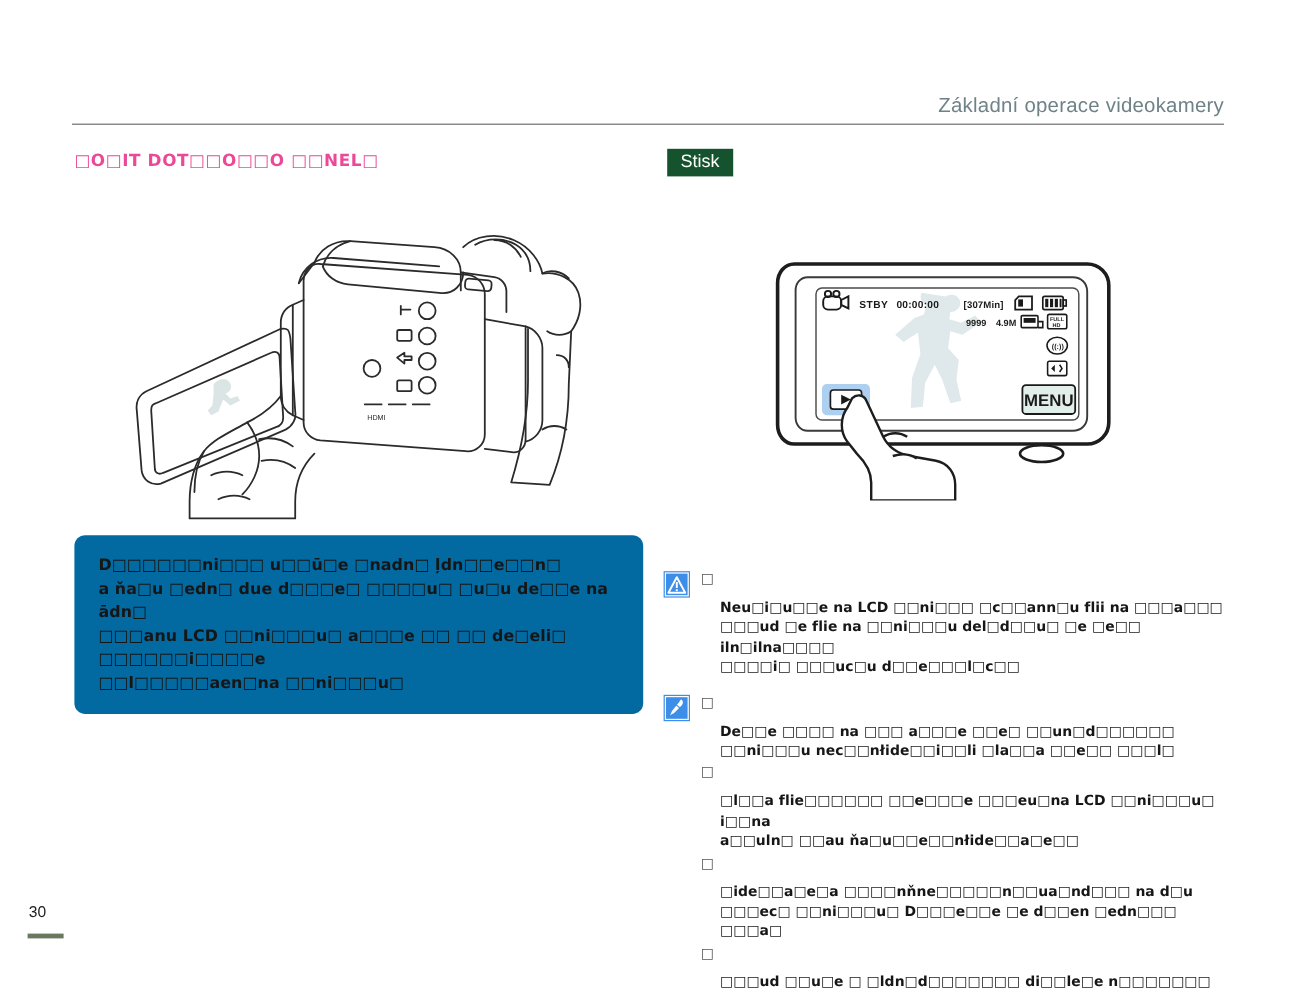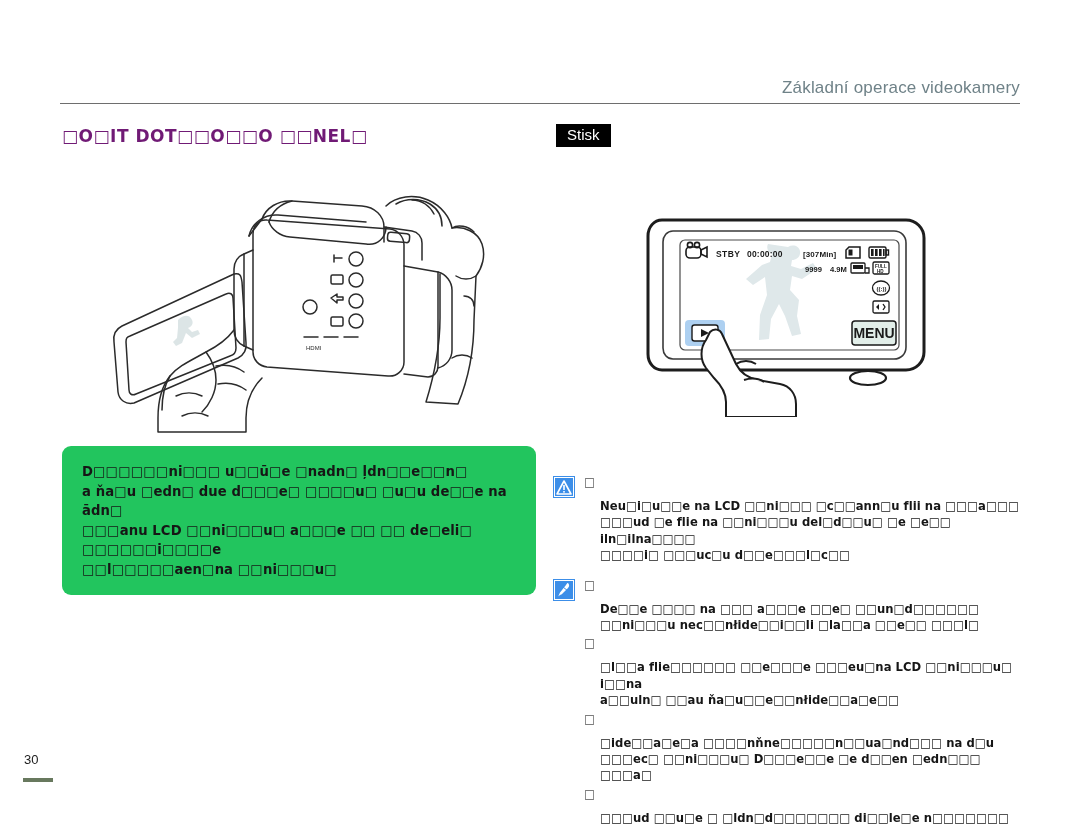--- a/index.html
+++ b/index.html
@@ -41,23 +41,23 @@
     bottom: 6px;
     height: 1px;
     background: #6e6e6e;
   }
 
   
   #section-title {
     position: absolute;
     left: 62px;
     top: 126px;
-    font-size: 17px;
+    font-size: 14px;
     font-weight: bold;
-    color: #701a75;
+    color: #ec4899;
     letter-spacing: .5px;
     white-space: nowrap;
   }
 
   
   #left-col {
     position: absolute;
     left: 60px;
     top: 170px;
     width: 480px;
@@ -70,21 +70,21 @@
     margin-left: 6px;
   }
   #camcorder-illustration svg { display: block; }
 
   #tip-box {
     position: absolute;
     left: 62px;
     top: 446px;
     width: 474px;
     box-sizing: border-box;
-    background: #22c55e;
+    background: #0369a1;
     border-radius: 9px;
     padding: 16px 18px 16px 20px;
   }
   #tip-box-text {
     font-size: 13.2px;
     font-weight: bold;
     line-height: 19.5px;
     color: #161616;
     white-space: pre-line;
     letter-spacing: .1px;
@@ -93,21 +93,21 @@
   
   #right-col {
     position: absolute;
     left: 556px;
     top: 124px;
     width: 470px;
   }
 
   .tag-badge {
     display: inline-block;
-    background: #000000;
+    background: #14532d;
     color: #ffffff;
     font-size: 15px;
     padding: 3px 11px 4px 11px;
     line-height: 16px;
   }
 
   #intro-line {
     margin-top: 16px;
     font-size: 12.6px;
     font-weight: bold;

